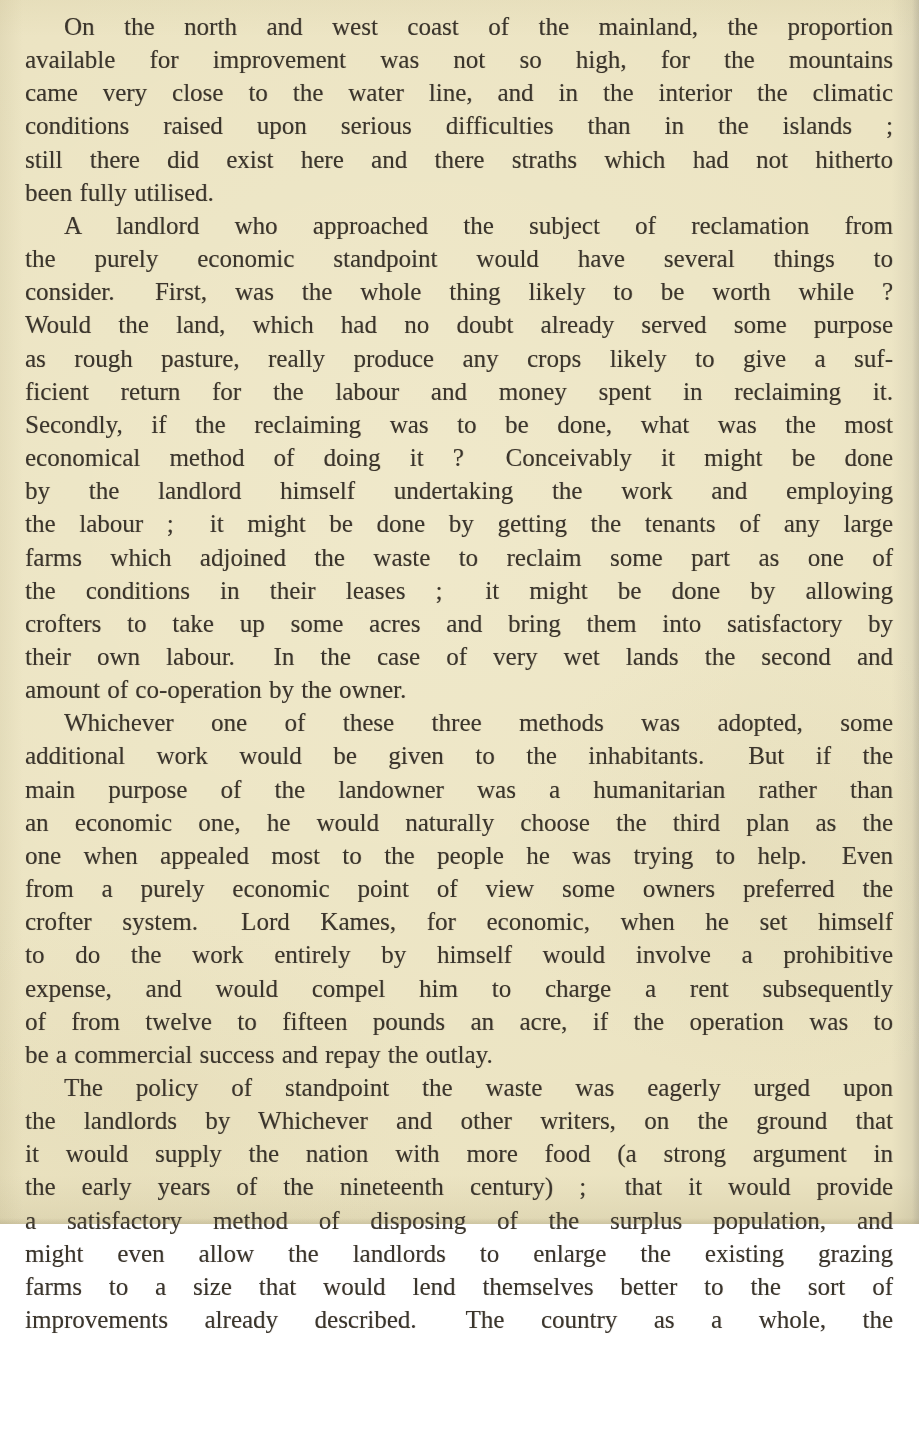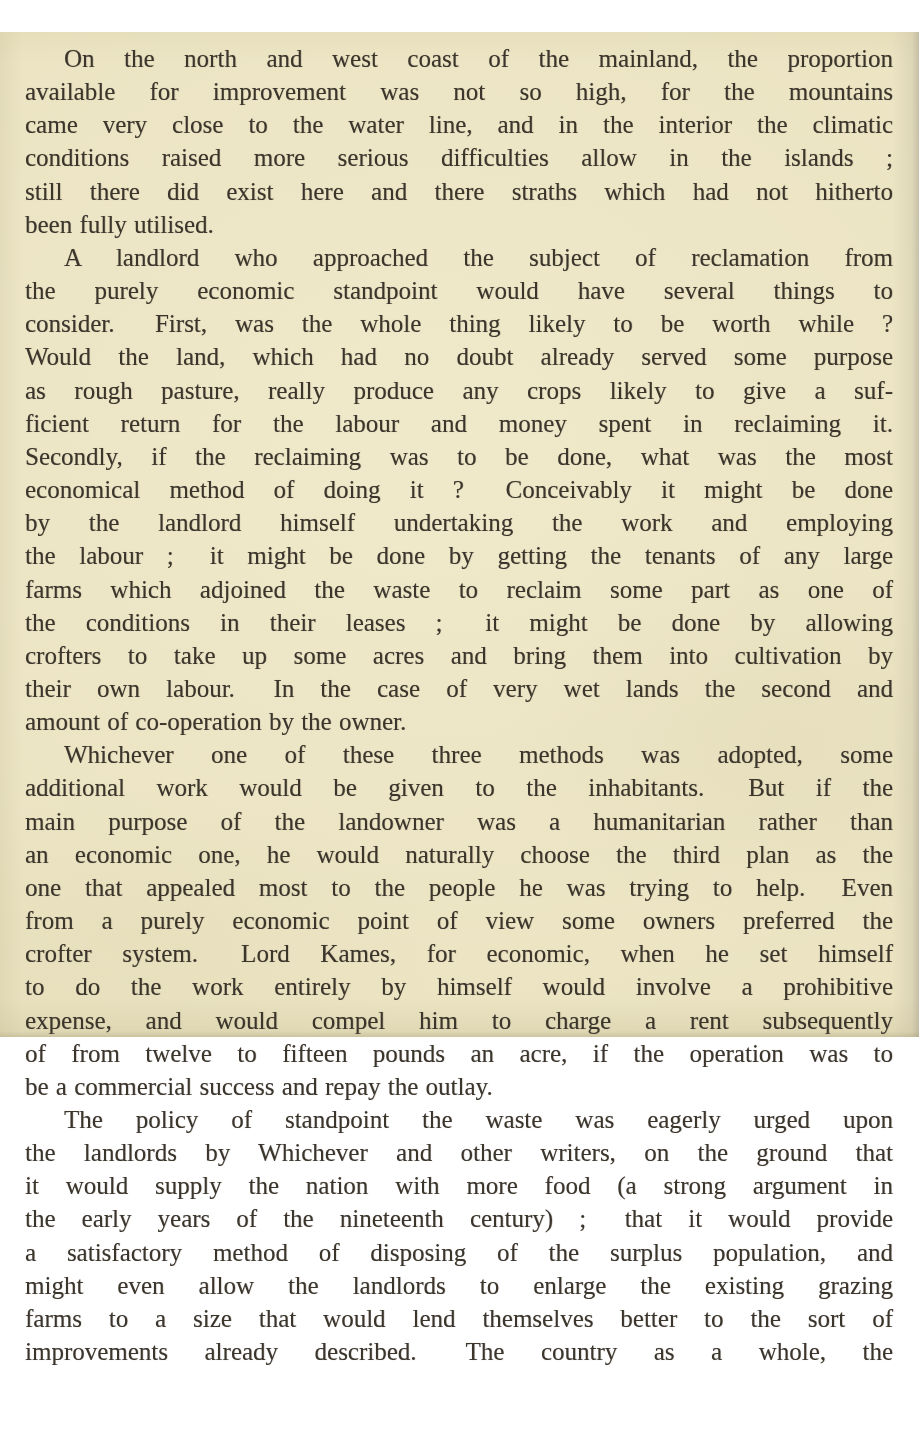--- a/index.html
+++ b/index.html
@@ -7,29 +7,28 @@
     padding: 0;
     width: 919px;
     height: 1433px;
     overflow: hidden;
     font-family: "Liberation Serif", "DejaVu Serif", serif;
   }
 
   .page {
     position: relative;
     width: 919px;
-    height: 1005px;
+    height: 1224px;
     background:
       radial-gradient(ellipse 120% 90% at 46% 42%, rgba(255,252,235,0.22), rgba(0,0,0,0) 70%),
       radial-gradient(ellipse 40% 25% at 85% 70%, rgba(210,200,160,0.25), rgba(0,0,0,0) 75%),
       radial-gradient(ellipse 45% 20% at 15% 90%, rgba(215,205,165,0.22), rgba(0,0,0,0) 75%),
       linear-gradient(to bottom, rgba(205,195,150,0.18) 0%, rgba(0,0,0,0) 3%, rgba(0,0,0,0) 96%, rgba(190,180,140,0.28) 100%),
       linear-gradient(to right, rgba(185,175,135,0.20) 0%, rgba(0,0,0,0) 2.5%, rgba(0,0,0,0) 97%, rgba(170,165,145,0.30) 100%),
       #ebe3c1;
-    margin-top: 32px;
   }
 
   .page-right-edge {
     position: absolute;
     top: 0;
     right: 0;
     width: 7px;
     height: 100%;
     background: linear-gradient(to right, rgba(0,0,0,0), rgba(150,146,132,0.28));
   }
@@ -72,47 +71,47 @@
 </style>
 </head>
 <body>
 
 <div class="page">
   <div class="text-block" id="text-block">
       <div class="paragraph">
         <div class="line indent">On the north and west coast of the mainland, the proportion</div>
         <div class="line">available for improvement was not so high, for the mountains</div>
         <div class="line">came very close to the water line, and in the interior the climatic</div>
-        <div class="line">conditions raised more serious difficulties allow in the islands ;</div>
+        <div class="line">conditions raised upon serious difficulties than in the islands ;</div>
         <div class="line">still there did exist here and there straths which had not hitherto</div>
         <div class="line last">been fully utilised.</div>
       </div>
       <div class="paragraph">
         <div class="line indent">A landlord who approached the subject of reclamation from</div>
         <div class="line">the purely economic standpoint would have several things to</div>
         <div class="line">consider.  First, was the whole thing likely to be worth while ?</div>
         <div class="line">Would the land, which had no doubt already served some purpose</div>
         <div class="line">as rough pasture, really produce any crops likely to give a suf-</div>
         <div class="line">ficient return for the labour and money spent in reclaiming it.</div>
         <div class="line">Secondly, if the reclaiming was to be done, what was the most</div>
         <div class="line">economical method of doing it ?  Conceivably it might be done</div>
         <div class="line">by the landlord himself undertaking the work and employing</div>
         <div class="line">the labour ;  it might be done by getting the tenants of any large</div>
         <div class="line">farms which adjoined the waste to reclaim some part as one of</div>
         <div class="line">the conditions in their leases ;  it might be done by allowing</div>
-        <div class="line">crofters to take up some acres and bring them into cultivation by</div>
+        <div class="line">crofters to take up some acres and bring them into satisfactory by</div>
         <div class="line">their own labour.  In the case of very wet lands the second and</div>
         <div class="line last">amount of co-operation by the owner.</div>
       </div>
       <div class="paragraph">
         <div class="line indent">Whichever one of these three methods was adopted, some</div>
         <div class="line">additional work would be given to the inhabitants.  But if the</div>
         <div class="line">main purpose of the landowner was a humanitarian rather than</div>
         <div class="line">an economic one, he would naturally choose the third plan as the</div>
-        <div class="line">one that appealed most to the people he was trying to help.  Even</div>
+        <div class="line">one when appealed most to the people he was trying to help.  Even</div>
         <div class="line">from a purely economic point of view some owners preferred the</div>
         <div class="line">crofter system.  Lord Kames, for economic, when he set himself</div>
         <div class="line">to do the work entirely by himself would involve a prohibitive</div>
         <div class="line">expense, and would compel him to charge a rent subsequently</div>
         <div class="line">of from twelve to fifteen pounds an acre, if the operation was to</div>
         <div class="line last">be a commercial success and repay the outlay.</div>
       </div>
       <div class="paragraph">
         <div class="line indent">The policy of standpoint the waste was eagerly urged upon</div>
         <div class="line">the landlords by Whichever and other writers, on the ground that</div>

